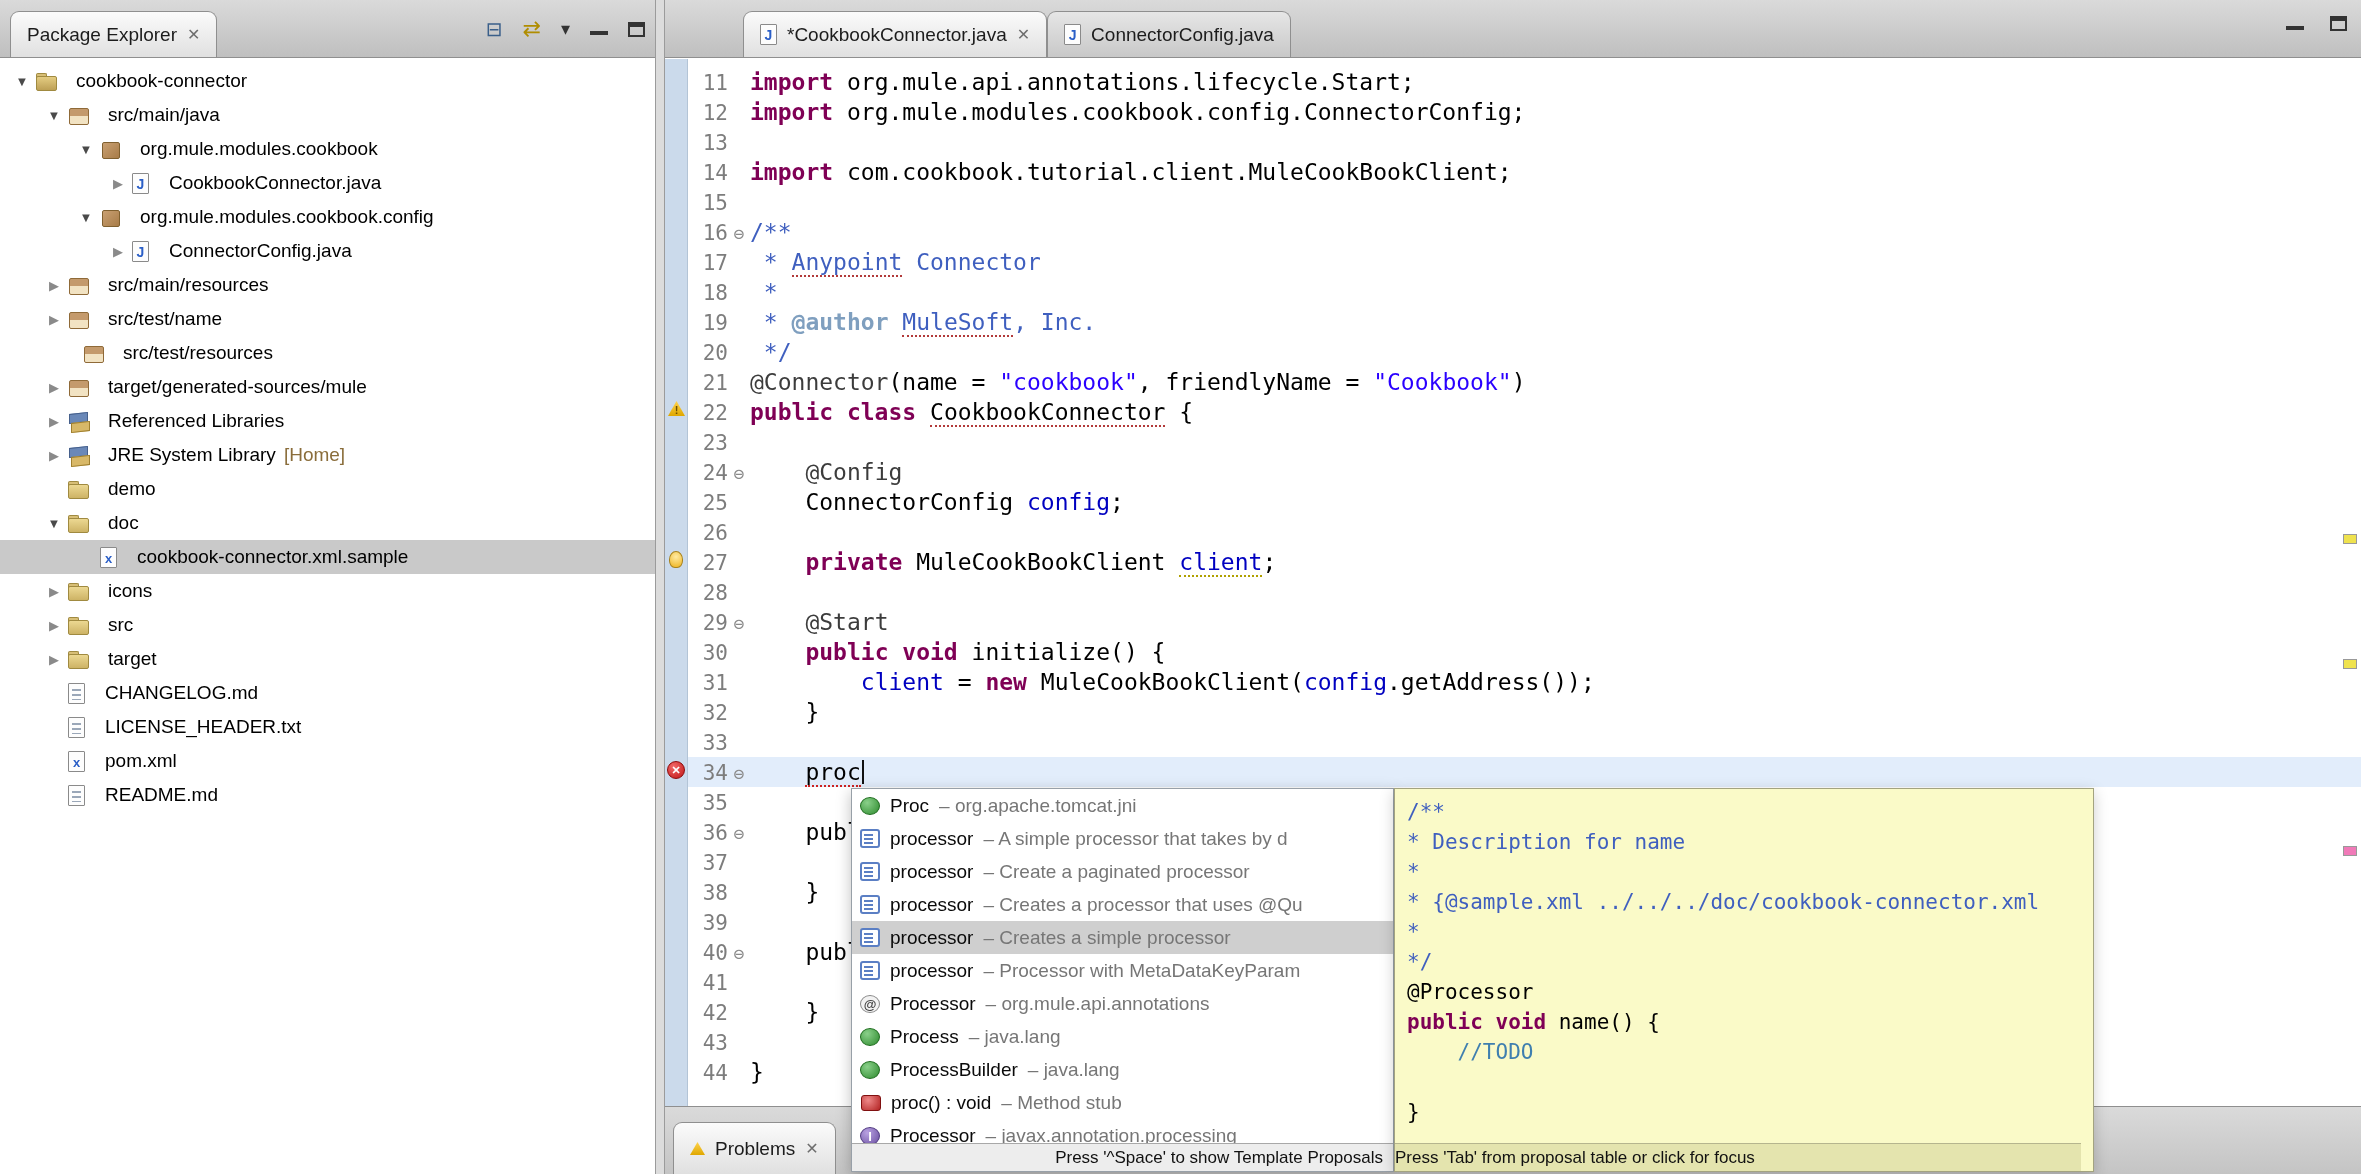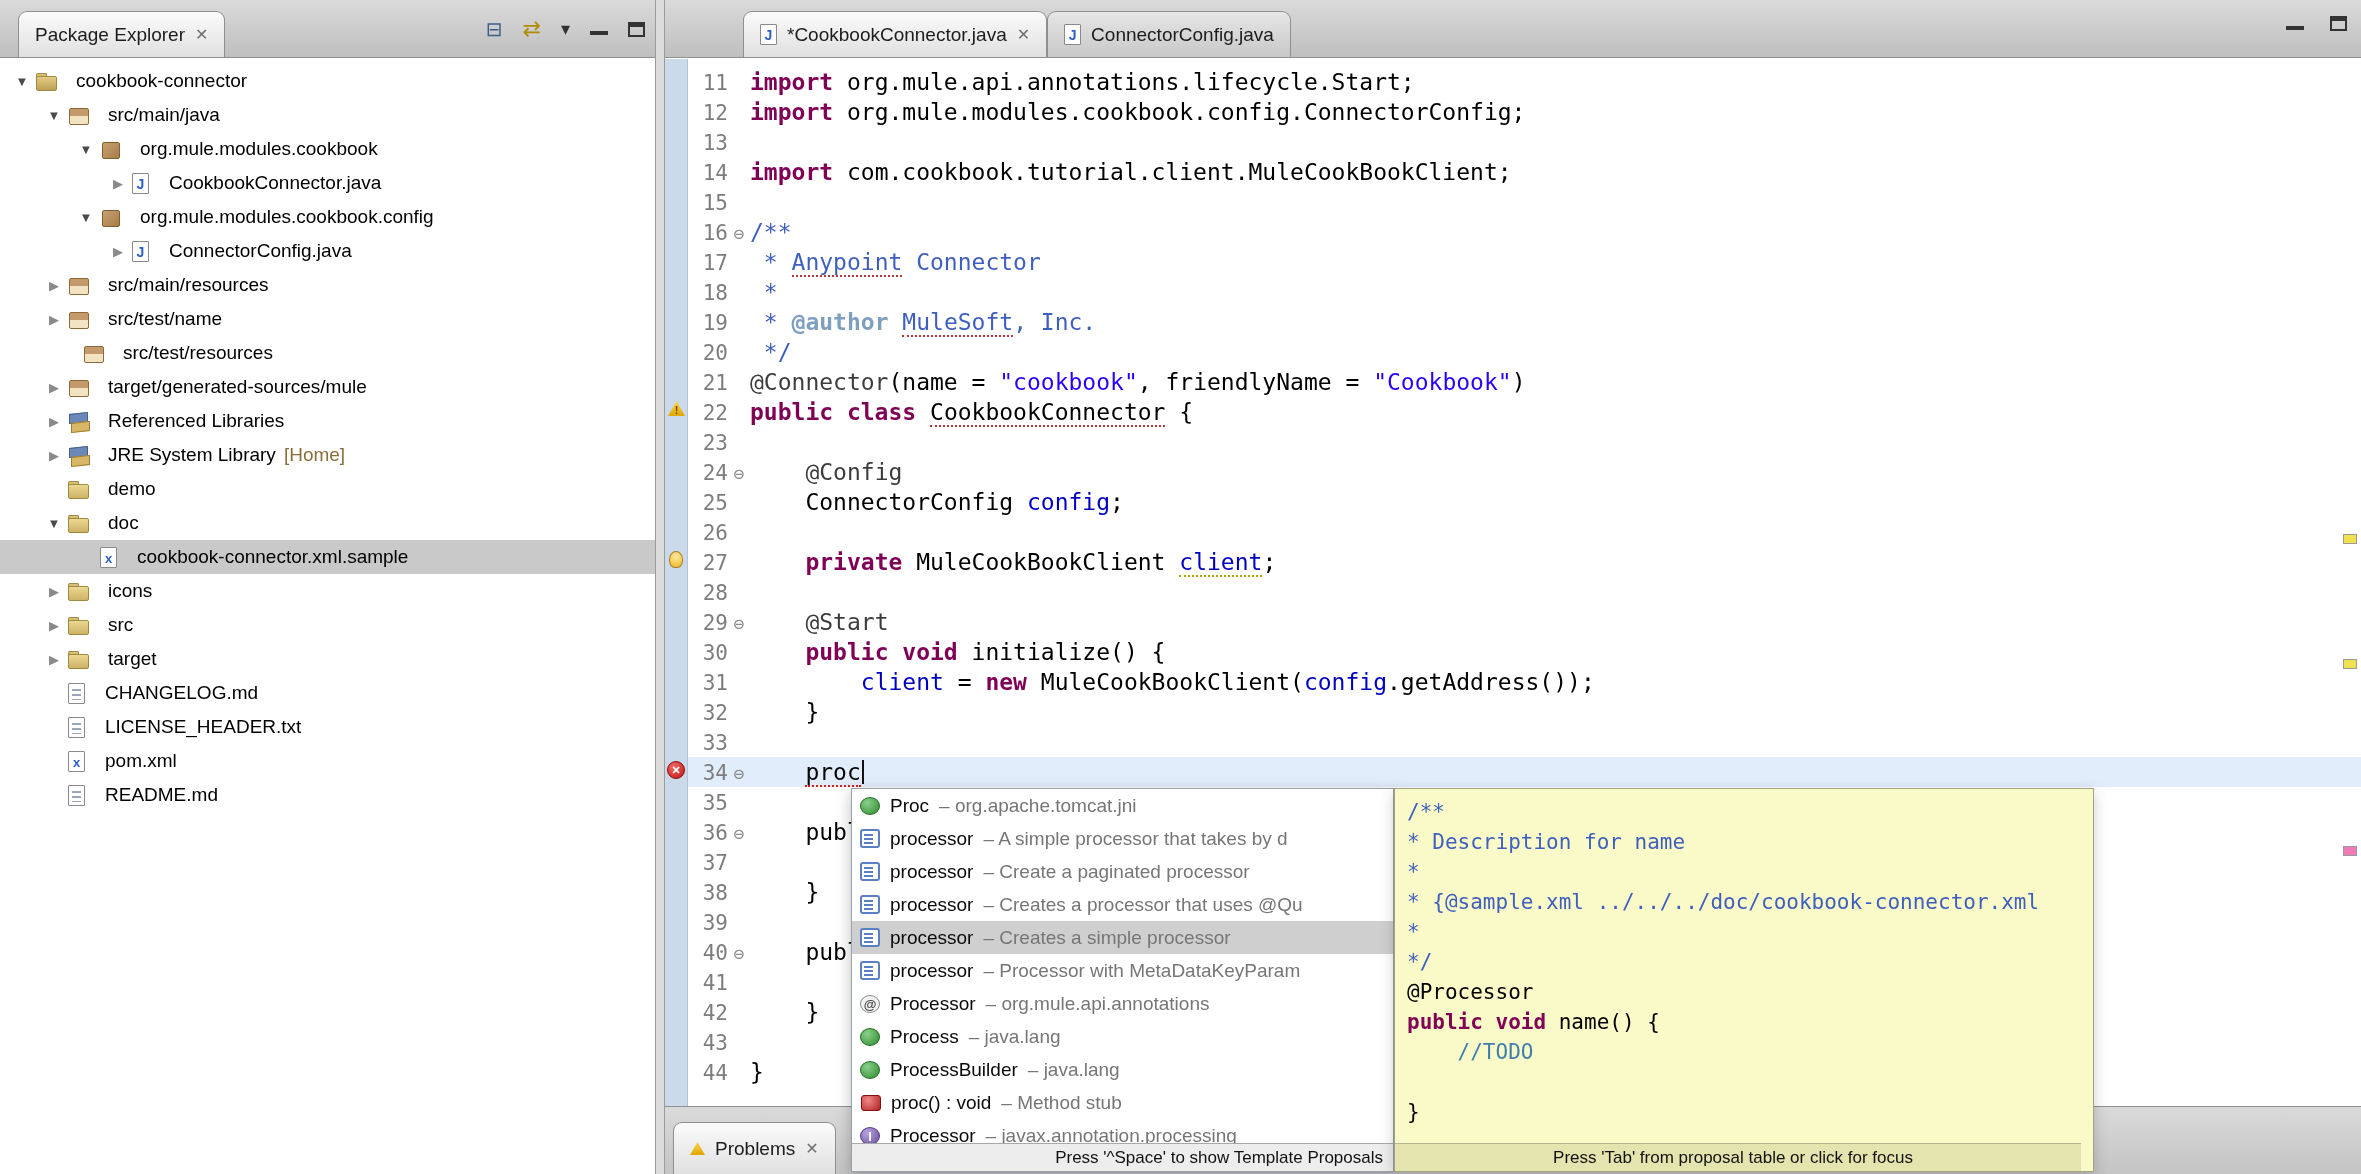--- a/index.html
+++ b/index.html
@@ -2,21 +2,21 @@
 <html><head>
 <meta charset="utf-8">
 <style>
   * { box-sizing: border-box; margin: 0; padding: 0; }
   html,body { width:2361px; height:1174px; overflow:hidden; background:#dcdcdc;
               font-family:"Liberation Sans", sans-serif; }
 
   
   .tabbar { height:58px; background:linear-gradient(#dadada,#bfbfbf);
             border-bottom:1px solid #8f8f8f; position:relative; }
-  .tabs { display:flex; align-items:flex-end; height:100%; padding-left:18px; }
+  .tabs { display:flex; align-items:flex-end; height:100%; padding-left:10px; }
   .tab { height:46px; display:flex; align-items:center; gap:10px; padding:0 16px;
          border:1px solid #8f8f8f; border-bottom:none; border-radius:9px 9px 0 0;
          background:linear-gradient(#e6e6e6,#c8c8c8); font-size:19px; color:#1c1c1c;
          white-space:nowrap; }
   .tab.active { background:linear-gradient(#fbfbfb,#e0e0e0); }
   .closex { color:#6e6e6e; font-size:16px; cursor:default; }
 
   
   .left-panel { position:absolute; left:0; top:0; width:656px; height:1174px;
                 background:#fff; border-right:1px solid #9b9b9b; }
@@ -141,21 +141,21 @@
       display:flex; justify-content:flex-end; align-items:center; padding-right:10px;
       font-size:17px; color:#111; }
 
   
   .doc-popup { position:absolute; left:1394px; top:788px; width:700px; height:384px; z-index:30;
       background:#fafac8; border:1px solid #a3a380; box-shadow:0 4px 14px rgba(0,0,0,.2);
       overflow:hidden; }
   .doc-content { padding:8px 12px; font-family:"DejaVu Sans Mono",monospace; font-size:21px; }
   .doc-line { height:30px; line-height:30px; white-space:pre; }
   .doc-footer { position:absolute; left:0; right:12px; bottom:0; height:28px; background:#e4e4ae;
-      border-top:1px solid #b5b58e; display:flex; justify-content:center; align-items:center;
+      border-top:1px solid #b5b58e; display:flex; justify-content:flex-start; align-items:center;
       padding-right:10px; font-size:17px; color:#111; }
 </style>
 </head>
 <body>
 
 <div class="left-panel">
   <div class="tabbar">
     <div class="tabs">
       <div class="tab active">
         <span>Package Explorer</span>

